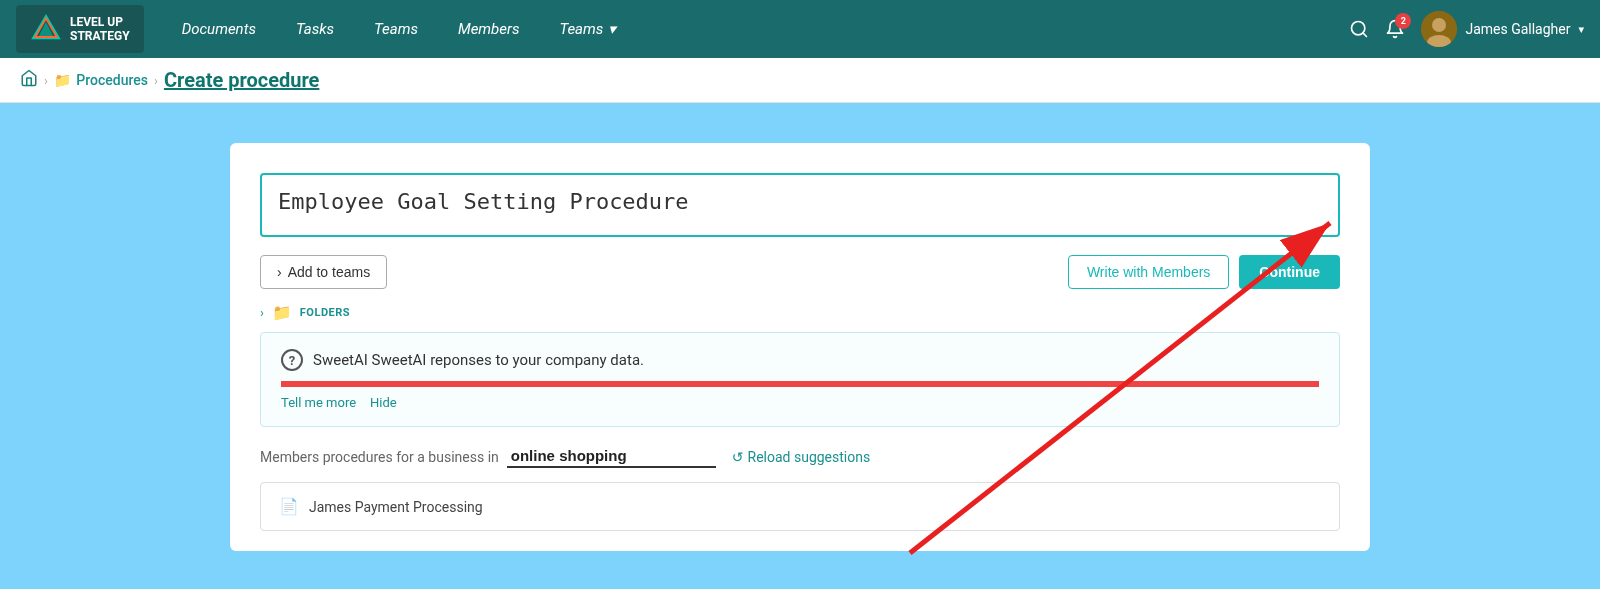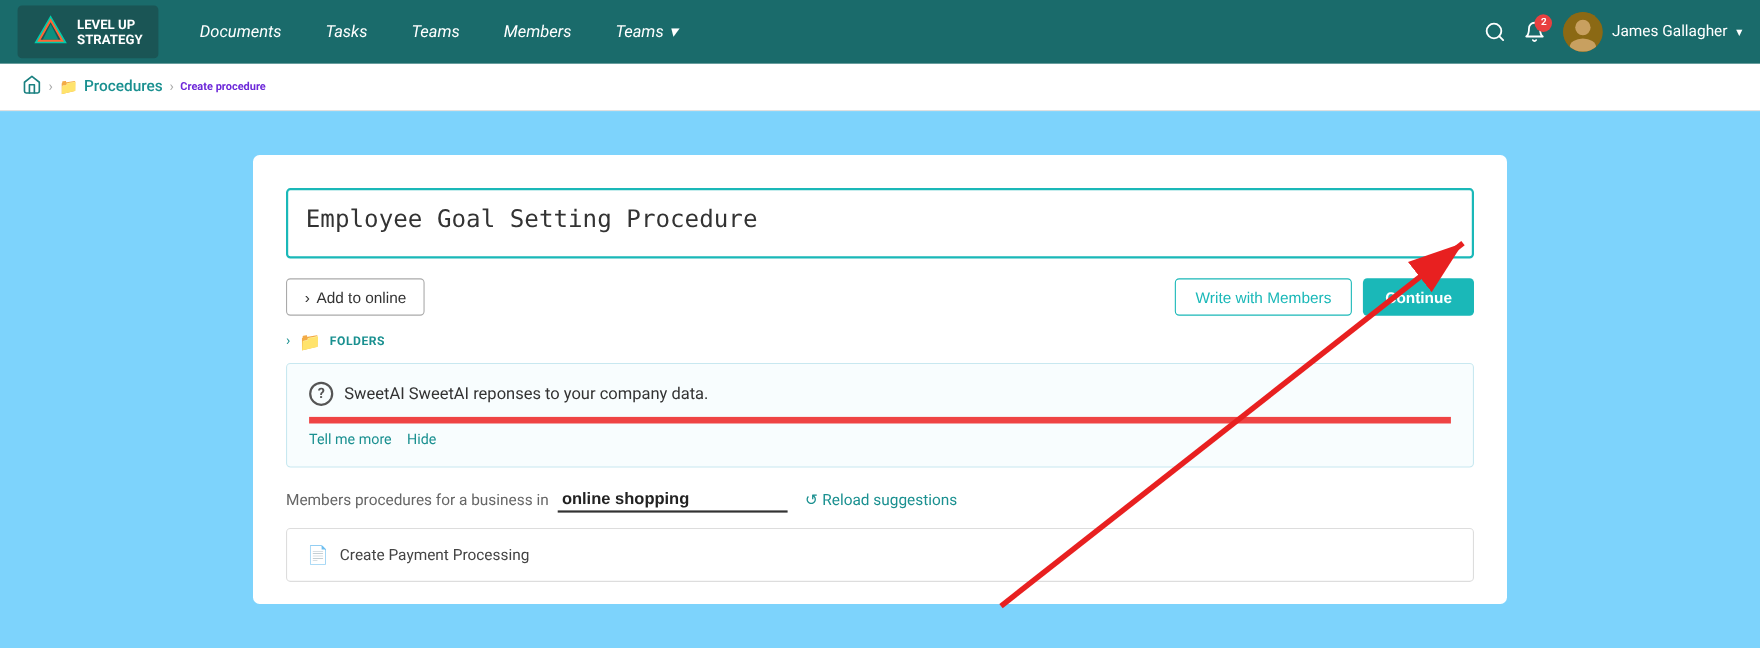--- a/index.html
+++ b/index.html
@@ -121,23 +121,24 @@
     .breadcrumb-link {
       color: #1a9090;
       cursor: pointer;
       font-size: 14px;
       font-weight: 500;
       display: flex;
       align-items: center;
       gap: 5px;
     }
     .breadcrumb-current {
-      color: #6d28d9;
-      font-size: 10px;
+      color: #0f766e;
+      font-size: 20px;
       font-weight: 700;
+      text-decoration: underline;
     }
     .folder-icon-small {
       color: #1a9090;
       font-size: 14px;
     }
 
     
     .main-content {
       padding: 40px 120px;
       background: #7dd3fc;
@@ -404,21 +405,21 @@
     </svg>
 
     <div class="form-container">
       
       <textarea class="title-input" rows="1" placeholder="Enter procedure title..." style="">Employee Goal Setting Procedure</textarea>
 
       
       <div class="form-actions">
         <button class="add-to-teams-btn">
           <span>›</span>
-          <span>Add to online</span>
+          <span>Add to teams</span>
         </button>
         <div class="btn-group">
           <button class="write-sweetai-btn">Write with Members</button>
           <button class="continue-btn">Continue</button>
         </div>
       </div>
 
       
       <div class="folders-row">
         <span style="font-size:13px; color:#1a9090;">›</span>
@@ -444,17 +445,17 @@
         <input class="suggest-input" type="text" value="online shopping" style="">
         <a class="reload-link">
           <span style="font-size:14px;">↺</span>
           <span>Reload suggestions</span>
         </a>
       </div>
 
       
       <div class="procedure-item">
         <span class="doc-icon">📄</span>
-        <span class="procedure-item-text">Create Payment Processing</span>
+        <span class="procedure-item-text">James Payment Processing</span>
       </div>
     </div>
   </div>
 </div>
 
 </body></html>

